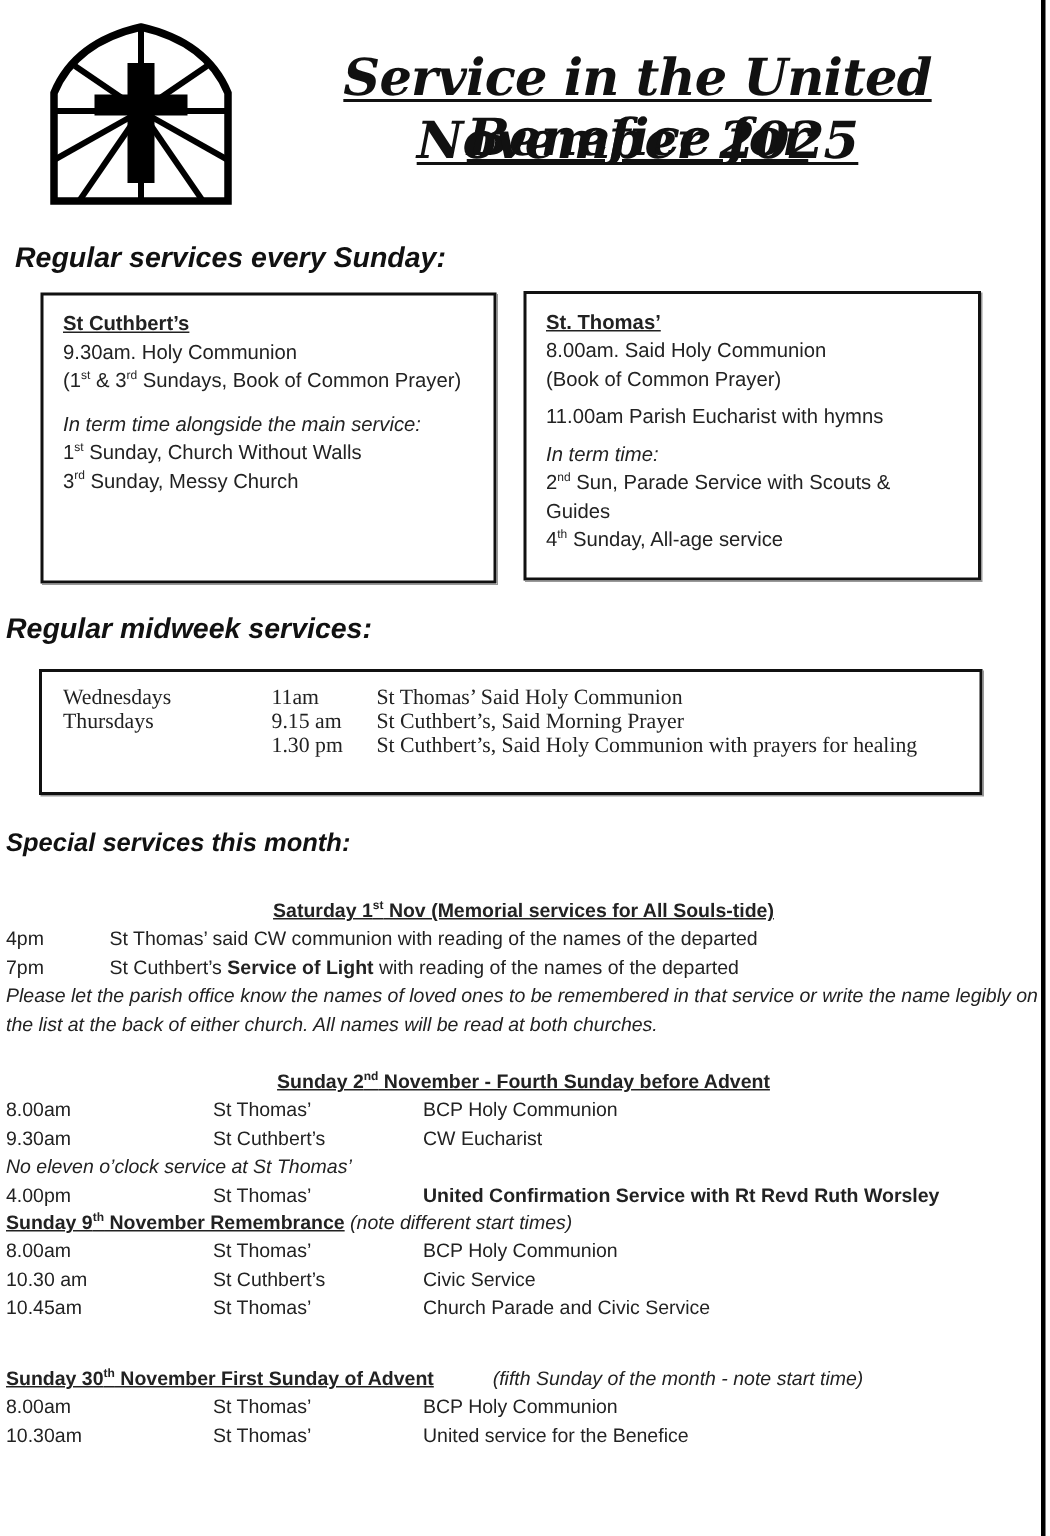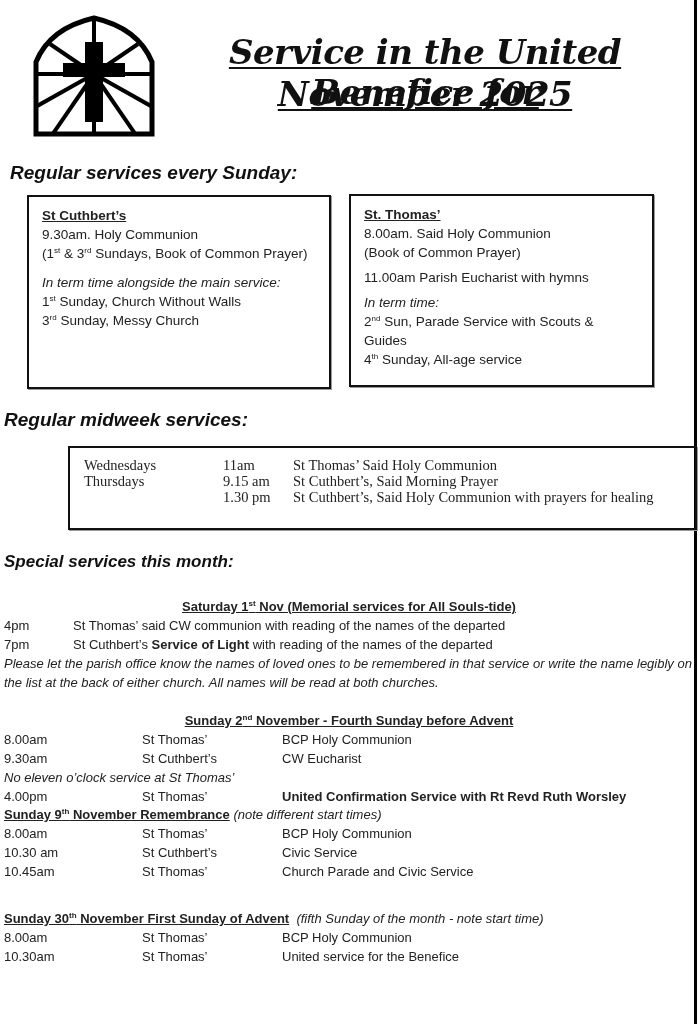--- a/index.html
+++ b/index.html
@@ -91,21 +91,21 @@
     <div>11.00am Parish Eucharist with hymns</div>
     <div class="gap-s"></div>
     <div class="i">In term time:</div>
     <div><span>2</span><sup>nd</sup><span> Sun, Parade Service with Scouts &amp; Guides</span></div>
     <div><span>4</span><sup>th</sup><span> Sunday, All-age service</span></div>
   </div>
 </div>
 
 <div class="h-serif" style="left:4px; top:409px;">Regular midweek services:</div>
 
-<div class="box" style="left:26px; top:446px; width:629px; height:84px;margin-left:42px;">
+<div class="box" style="left:26px; top:446px; width:629px; height:84px;">
   <div class="mw" style="position:absolute; left:14px; top:9px;">
     <div class="mw-row">
       <span class="mw-c1">Wednesdays</span>
       <span class="mw-c2">11am</span>
       <span>St Thomas’ Said Holy Communion</span>
     </div>
     <div class="mw-row">
       <span class="mw-c1">Thursdays</span>
       <span class="mw-c2">9.15 am</span>
       <span>St Cuthbert’s, Said Morning Prayer</span>
@@ -166,21 +166,21 @@
     <span>Civic Service</span>
   </div>
   <div class="srow">
     <span class="sc1">10.45am</span>
     <span class="sc2">St Thomas’</span>
     <span>Church Parade and Civic Service</span>
   </div>
 </div>
 
 <div class="special" style="top:909px;">
-  <div><span class="shead"><span>Sunday 30</span><sup>th</sup><span> November First Sunday of Advent</span></span><span class="i" style="white-space:pre;">  (fifth Sunday of the month - note start time)</span></div>
+  <div><span class="shead"><span>Sunday 30</span><sup>th</sup><span> November First Sunday of Advent</span></span><span class="i" style="white-space:pre;padding-left:32px;">  (fifth Sunday of the month - note start time)</span></div>
   <div class="srow">
     <span class="sc1">8.00am</span>
     <span class="sc2">St Thomas’</span>
     <span>BCP Holy Communion</span>
   </div>
   <div class="srow">
     <span class="sc1">10.30am</span>
     <span class="sc2">St Thomas’</span>
     <span>United service for the Benefice</span>
   </div>

